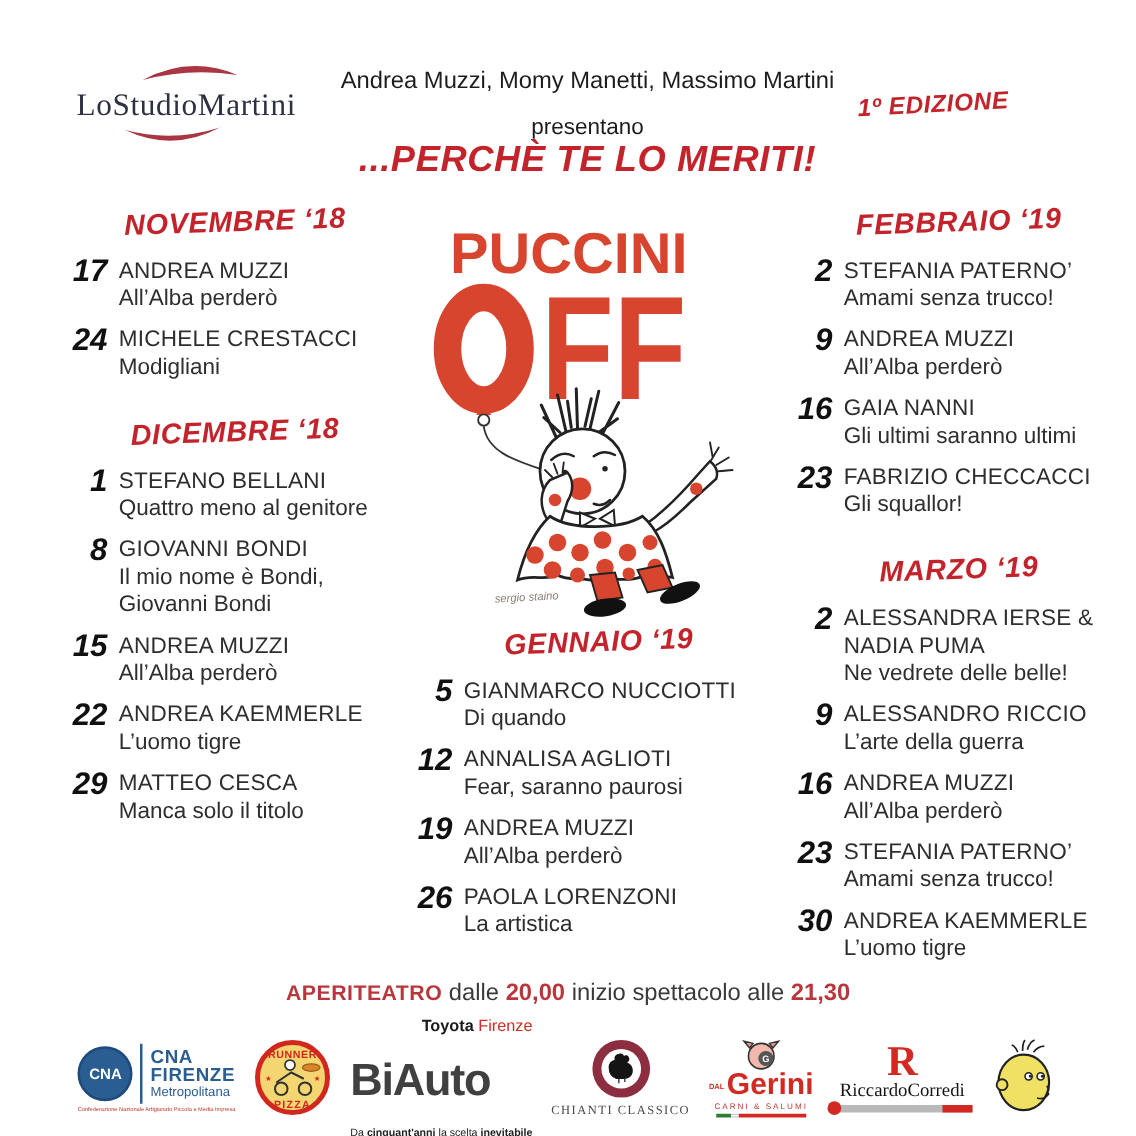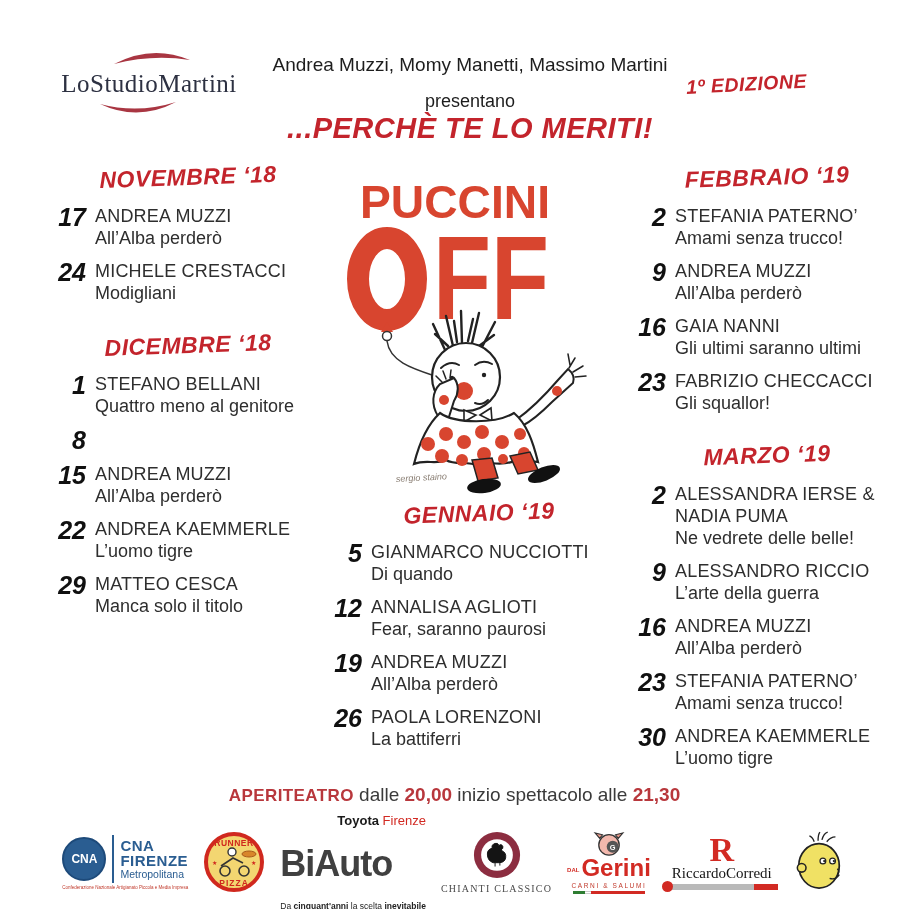--- a/index.html
+++ b/index.html
@@ -171,20 +171,24 @@
       <div class="month-title">DICEMBRE ‘18</div>
       <div class="event">
         <div class="day">1</div>
         <div class="ev-text">
             <div class="artist">STEFANO BELLANI</div>
         <div class="show">Quattro meno al genitore</div>
           </div>
       </div>
       <div class="event">
         <div class="day">8</div>
+        <div class="ev-text">
+            <div class="artist">GIOVANNI BONDI</div>
+        <div class="show">Il mio nome è Bondi, Giovanni Bondi</div>
+          </div>
       </div>
       <div class="event">
         <div class="day">15</div>
         <div class="ev-text">
             <div class="artist">ANDREA MUZZI</div>
         <div class="show">All’Alba perderò</div>
           </div>
       </div>
       <div class="event">
         <div class="day">22</div>
@@ -224,21 +228,21 @@
         <div class="day">19</div>
         <div class="ev-text">
             <div class="artist">ANDREA MUZZI</div>
         <div class="show">All’Alba perderò</div>
           </div>
       </div>
       <div class="event">
         <div class="day">26</div>
         <div class="ev-text">
             <div class="artist">PAOLA LORENZONI</div>
-        <div class="show">La battiferri</div>
+        <div class="show">La artistica</div>
           </div>
       </div>
     </div>
   </div>
 
   <div class="col col-right">
     <div class="month">
       <div class="month-title">FEBBRAIO ‘19</div>
       <div class="event">
         <div class="day">2</div>

